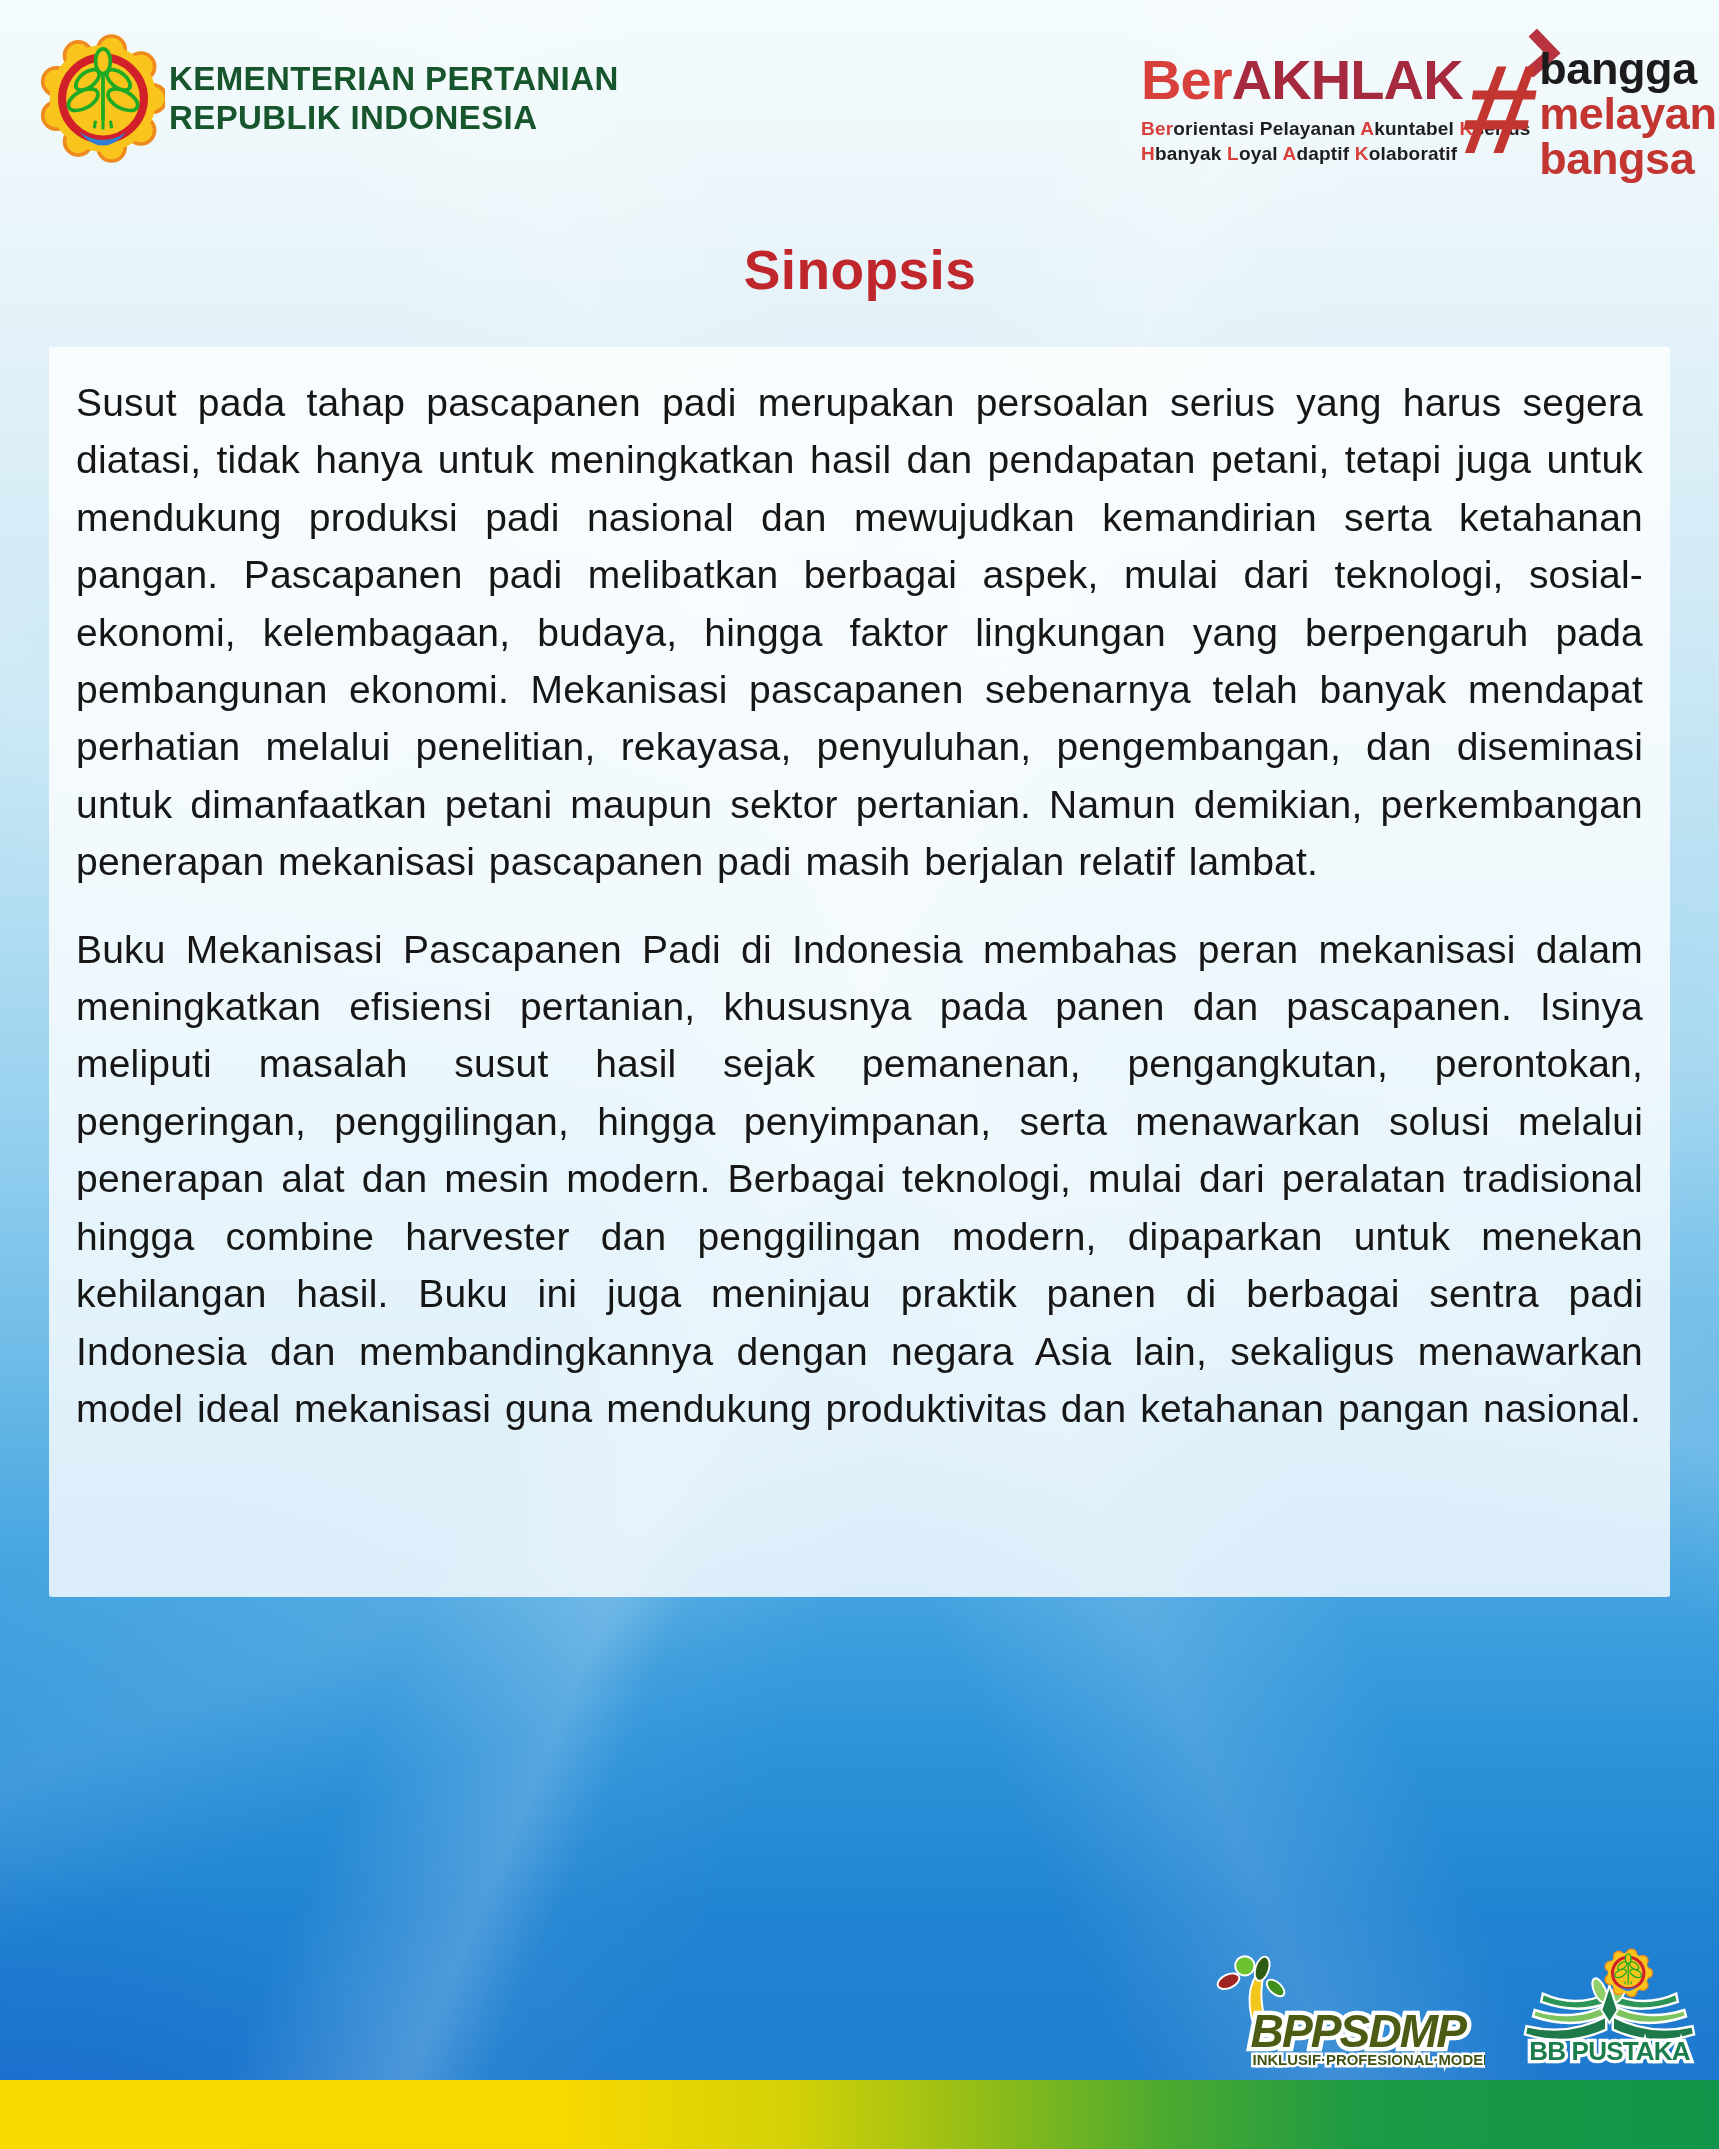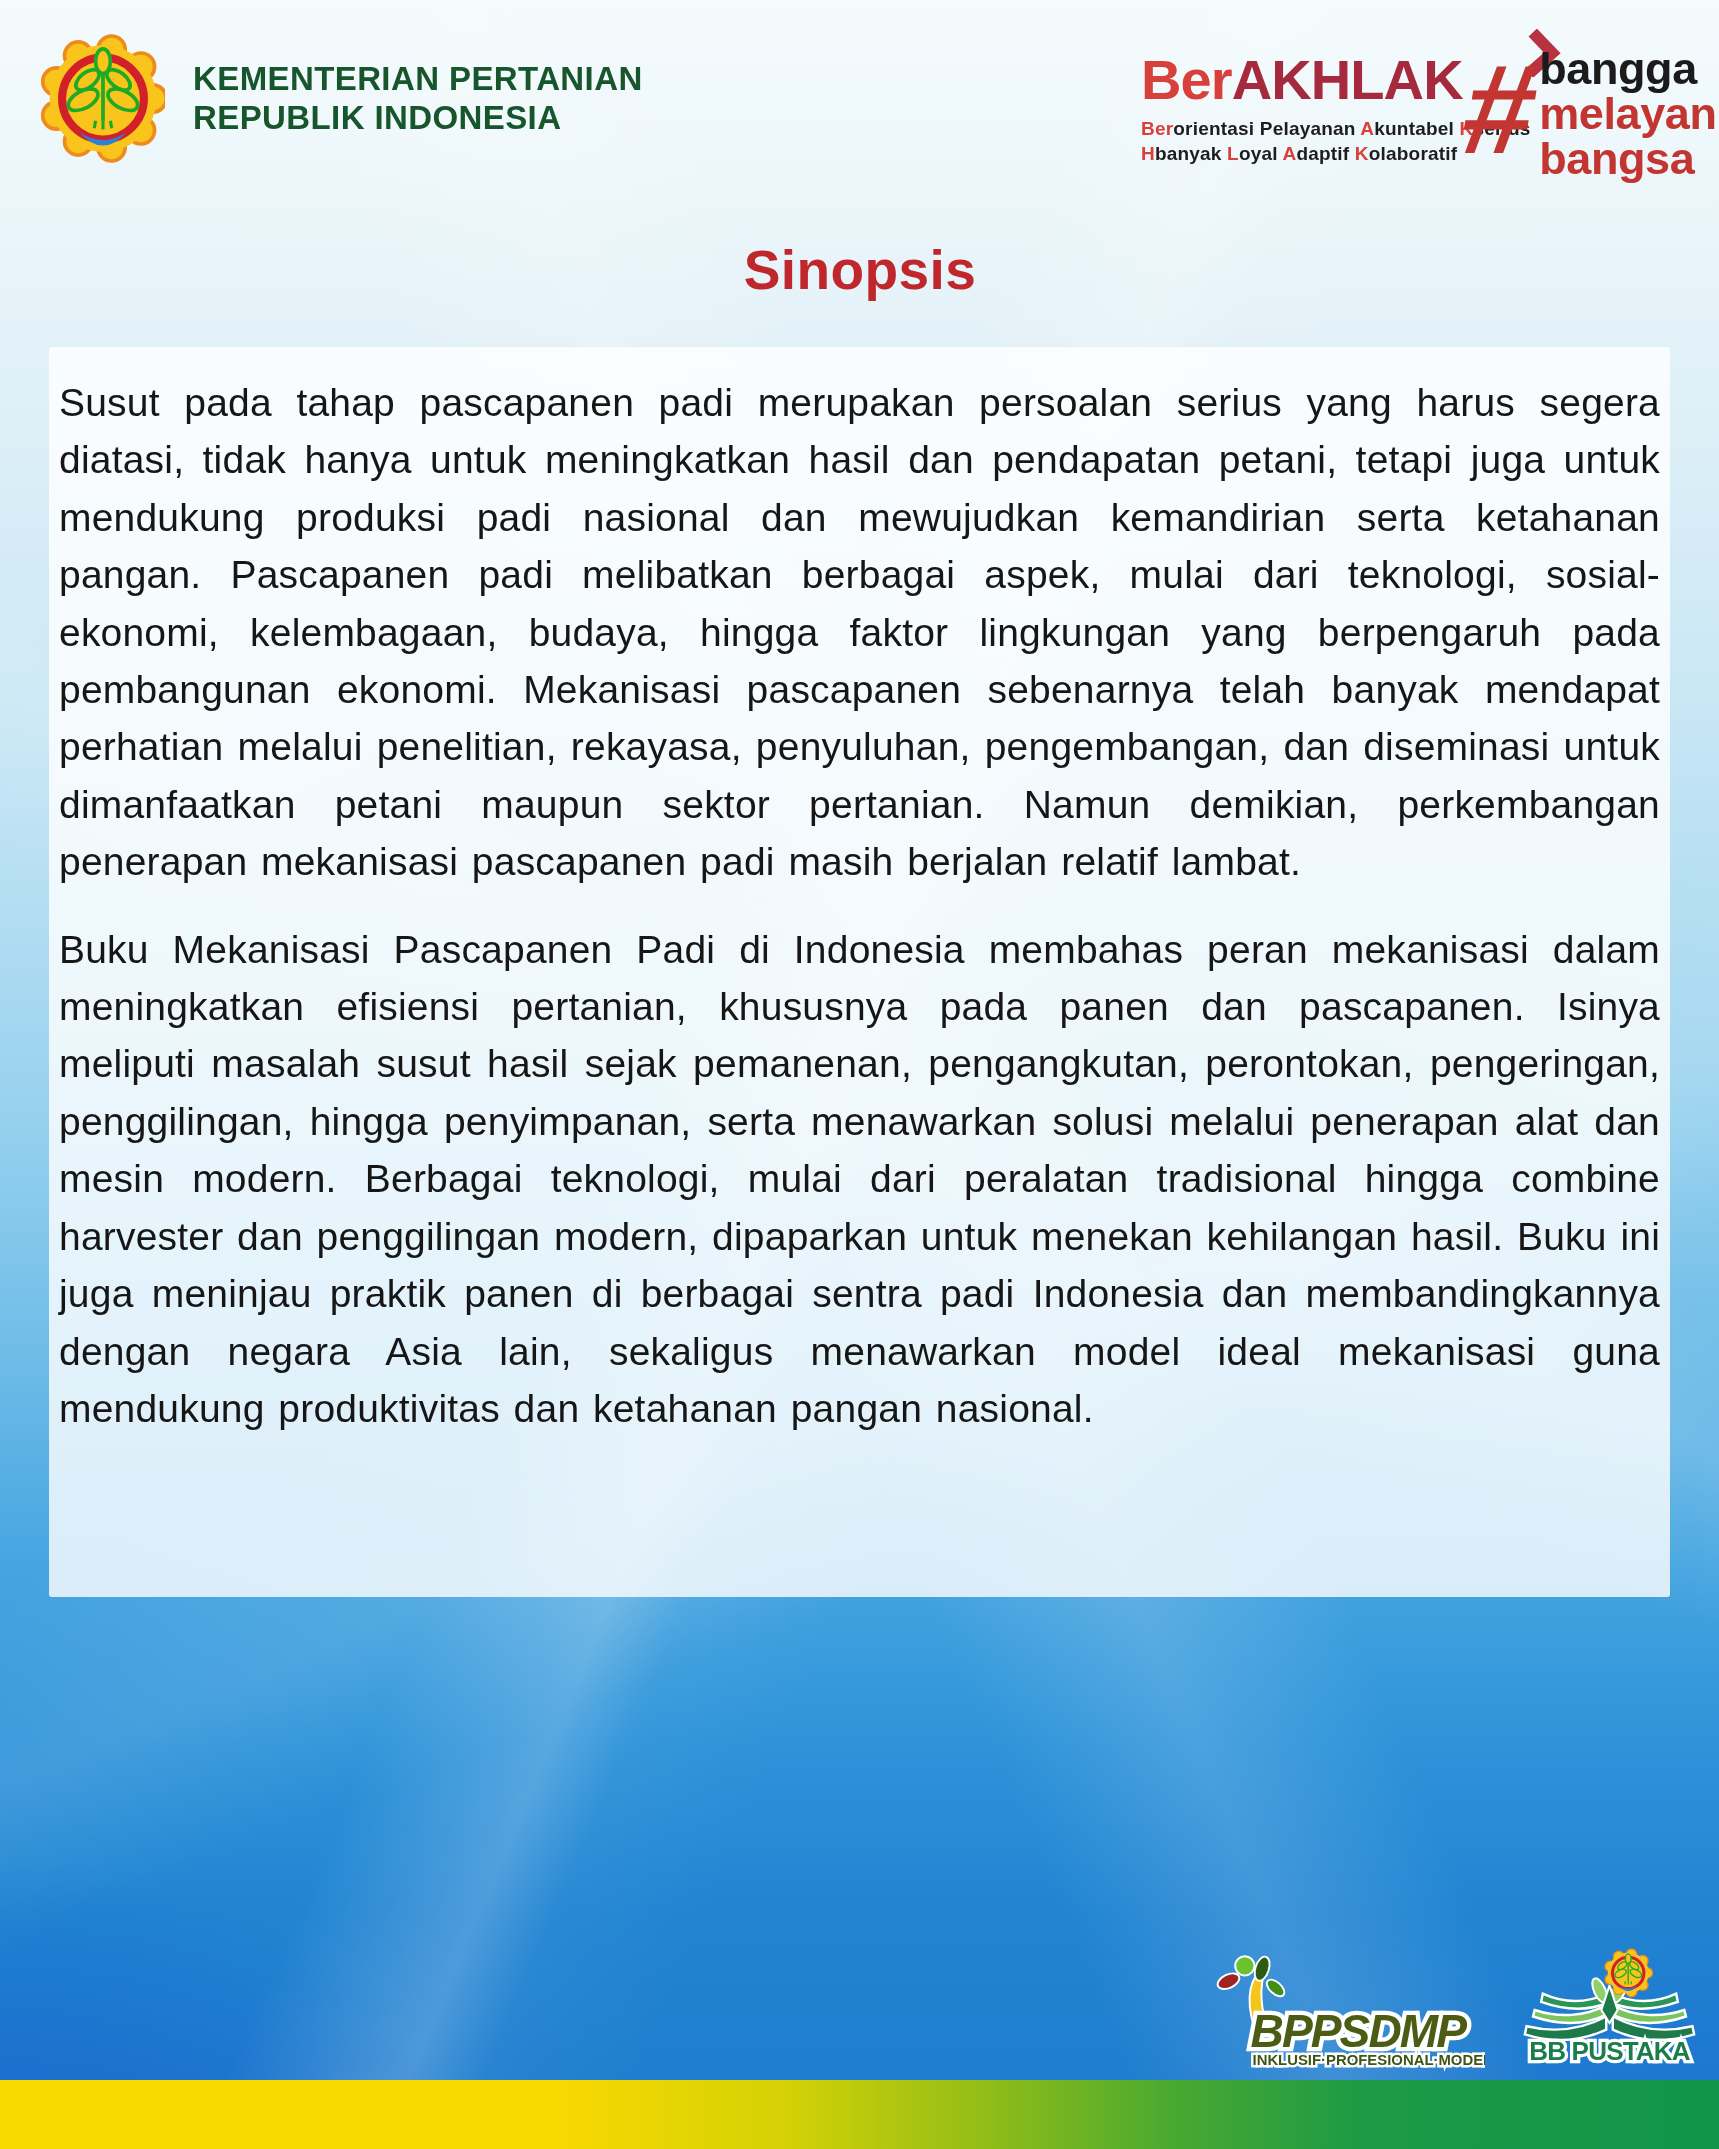--- a/index.html
+++ b/index.html
@@ -19,21 +19,21 @@
   .rays{
     position:absolute;inset:0;
     background-image:
       linear-gradient(113deg, rgba(255,255,255,0) 42%, rgba(255,255,255,0.20) 49%, rgba(255,255,255,0.04) 52%, rgba(255,255,255,0) 58%),
       linear-gradient(247deg, rgba(255,255,255,0) 40%, rgba(255,255,255,0.14) 48%, rgba(255,255,255,0) 56%),
       linear-gradient(24deg,  rgba(255,255,255,0) 44%, rgba(255,255,255,0.12) 50%, rgba(255,255,255,0) 55%),
       linear-gradient(157deg, rgba(255,255,255,0) 55%, rgba(255,255,255,0.10) 62%, rgba(255,255,255,0) 68%);
   }
 
   
-  .header-left{position:absolute;left:41px;top:34px;display:flex;align-items:center;gap:28px;}
+  .header-left{position:absolute;left:41px;top:34px;display:flex;align-items:center;gap:4px;}
   .ministry-name{color:#17562c;font-weight:bold;font-size:33px;line-height:1.18;letter-spacing:0.4px;}
 
   .berakhlak{position:absolute;left:1141px;top:52px;}
   .berakhlak .brand{position:relative;font-size:56px;font-weight:800;letter-spacing:-0.9px;line-height:1;}
   .berakhlak .brand .pre{color:#d8403c;}
   .berakhlak .brand .rest{color:#a52a3e;}
   .berakhlak .arrow{position:absolute;right:-32px;top:-23px;}
   .bk-taglines{margin-top:8px;font-size:19px;font-weight:700;color:#1d1d1d;line-height:1.32;letter-spacing:0.2px;}
   .bk-taglines .rd{color:#d8403c;}
 
@@ -48,21 +48,21 @@
 
   
   .page-title{
     position:absolute;top:238px;left:0;width:100%;
     text-align:center;font-size:55px;font-weight:800;color:#c0272d;letter-spacing:0.4px;
   }
 
   
   .panel{
     position:absolute;left:49px;top:347px;width:1621px;height:1250px;
-    box-sizing:border-box;padding:27px 10px;
+    box-sizing:border-box;padding:27px 27px;
     background:rgba(255,255,255,0.80);
     border-radius:2.7px;
   }
   .panel p{
     margin:0;font-size:39px;line-height:1.472;color:#161616;
     text-align:justify;letter-spacing:0.2px;word-spacing:2.7px;
   }
   .panel p + p{margin-top:30px;}
 
   

